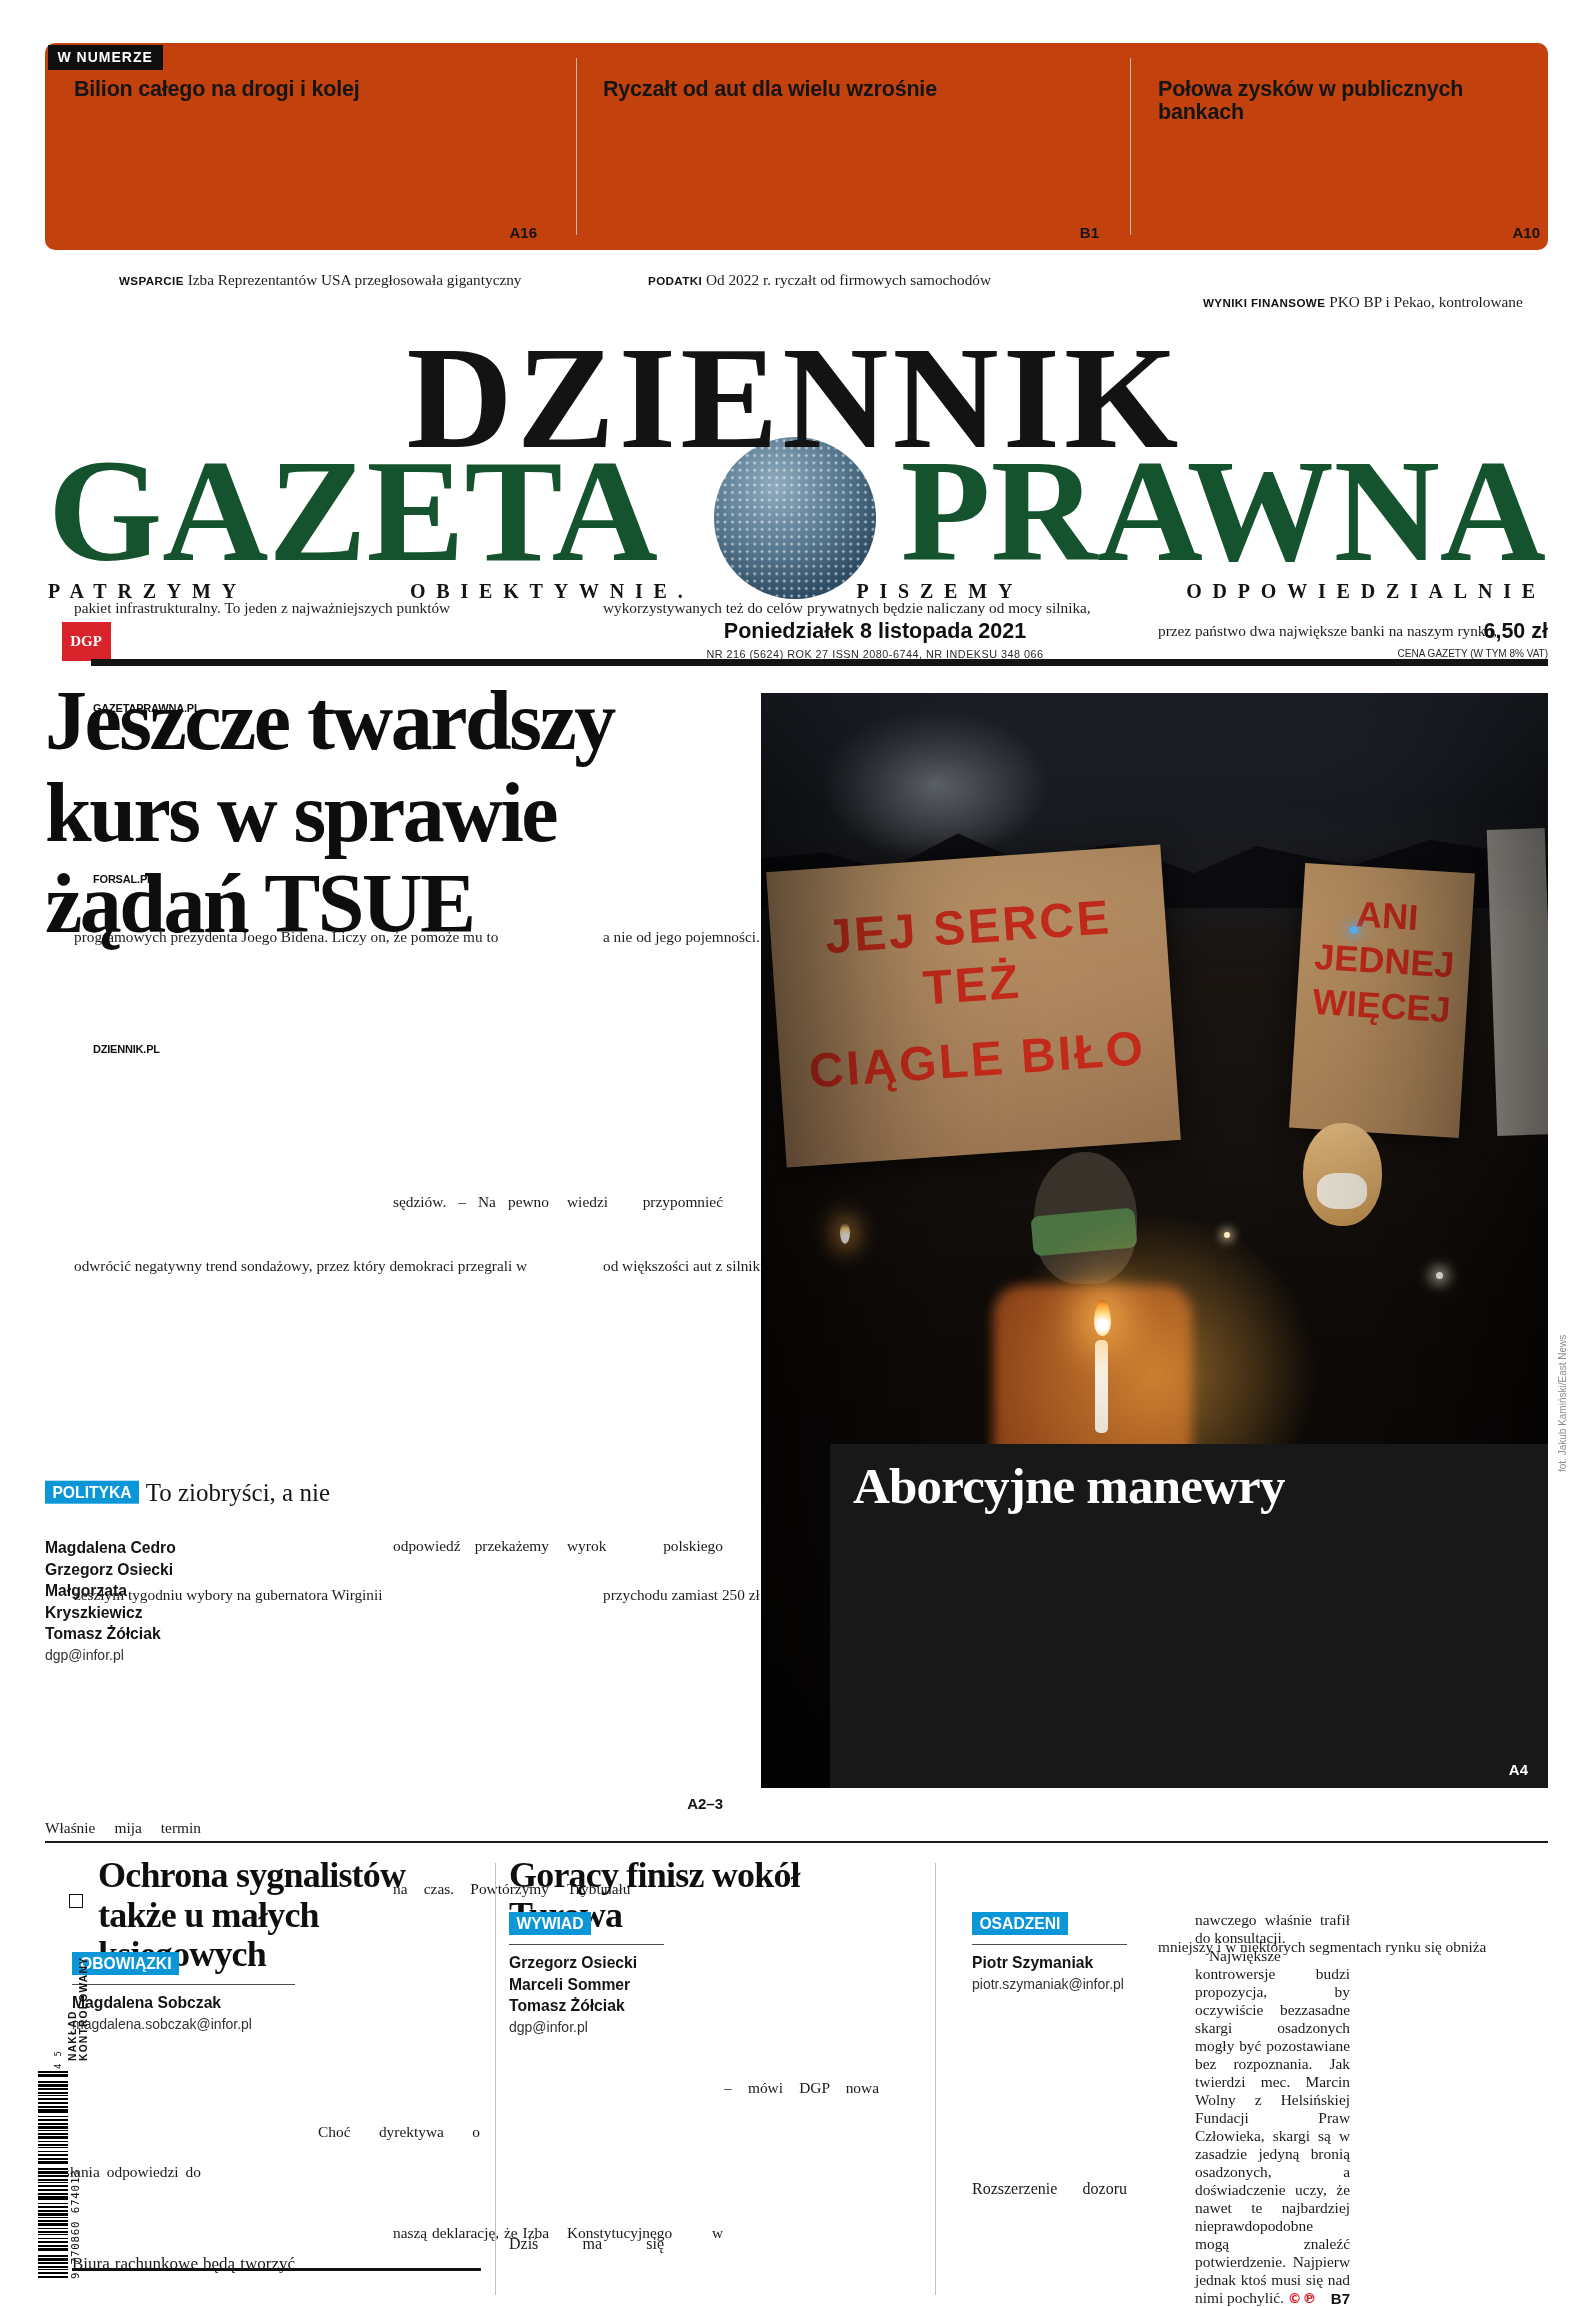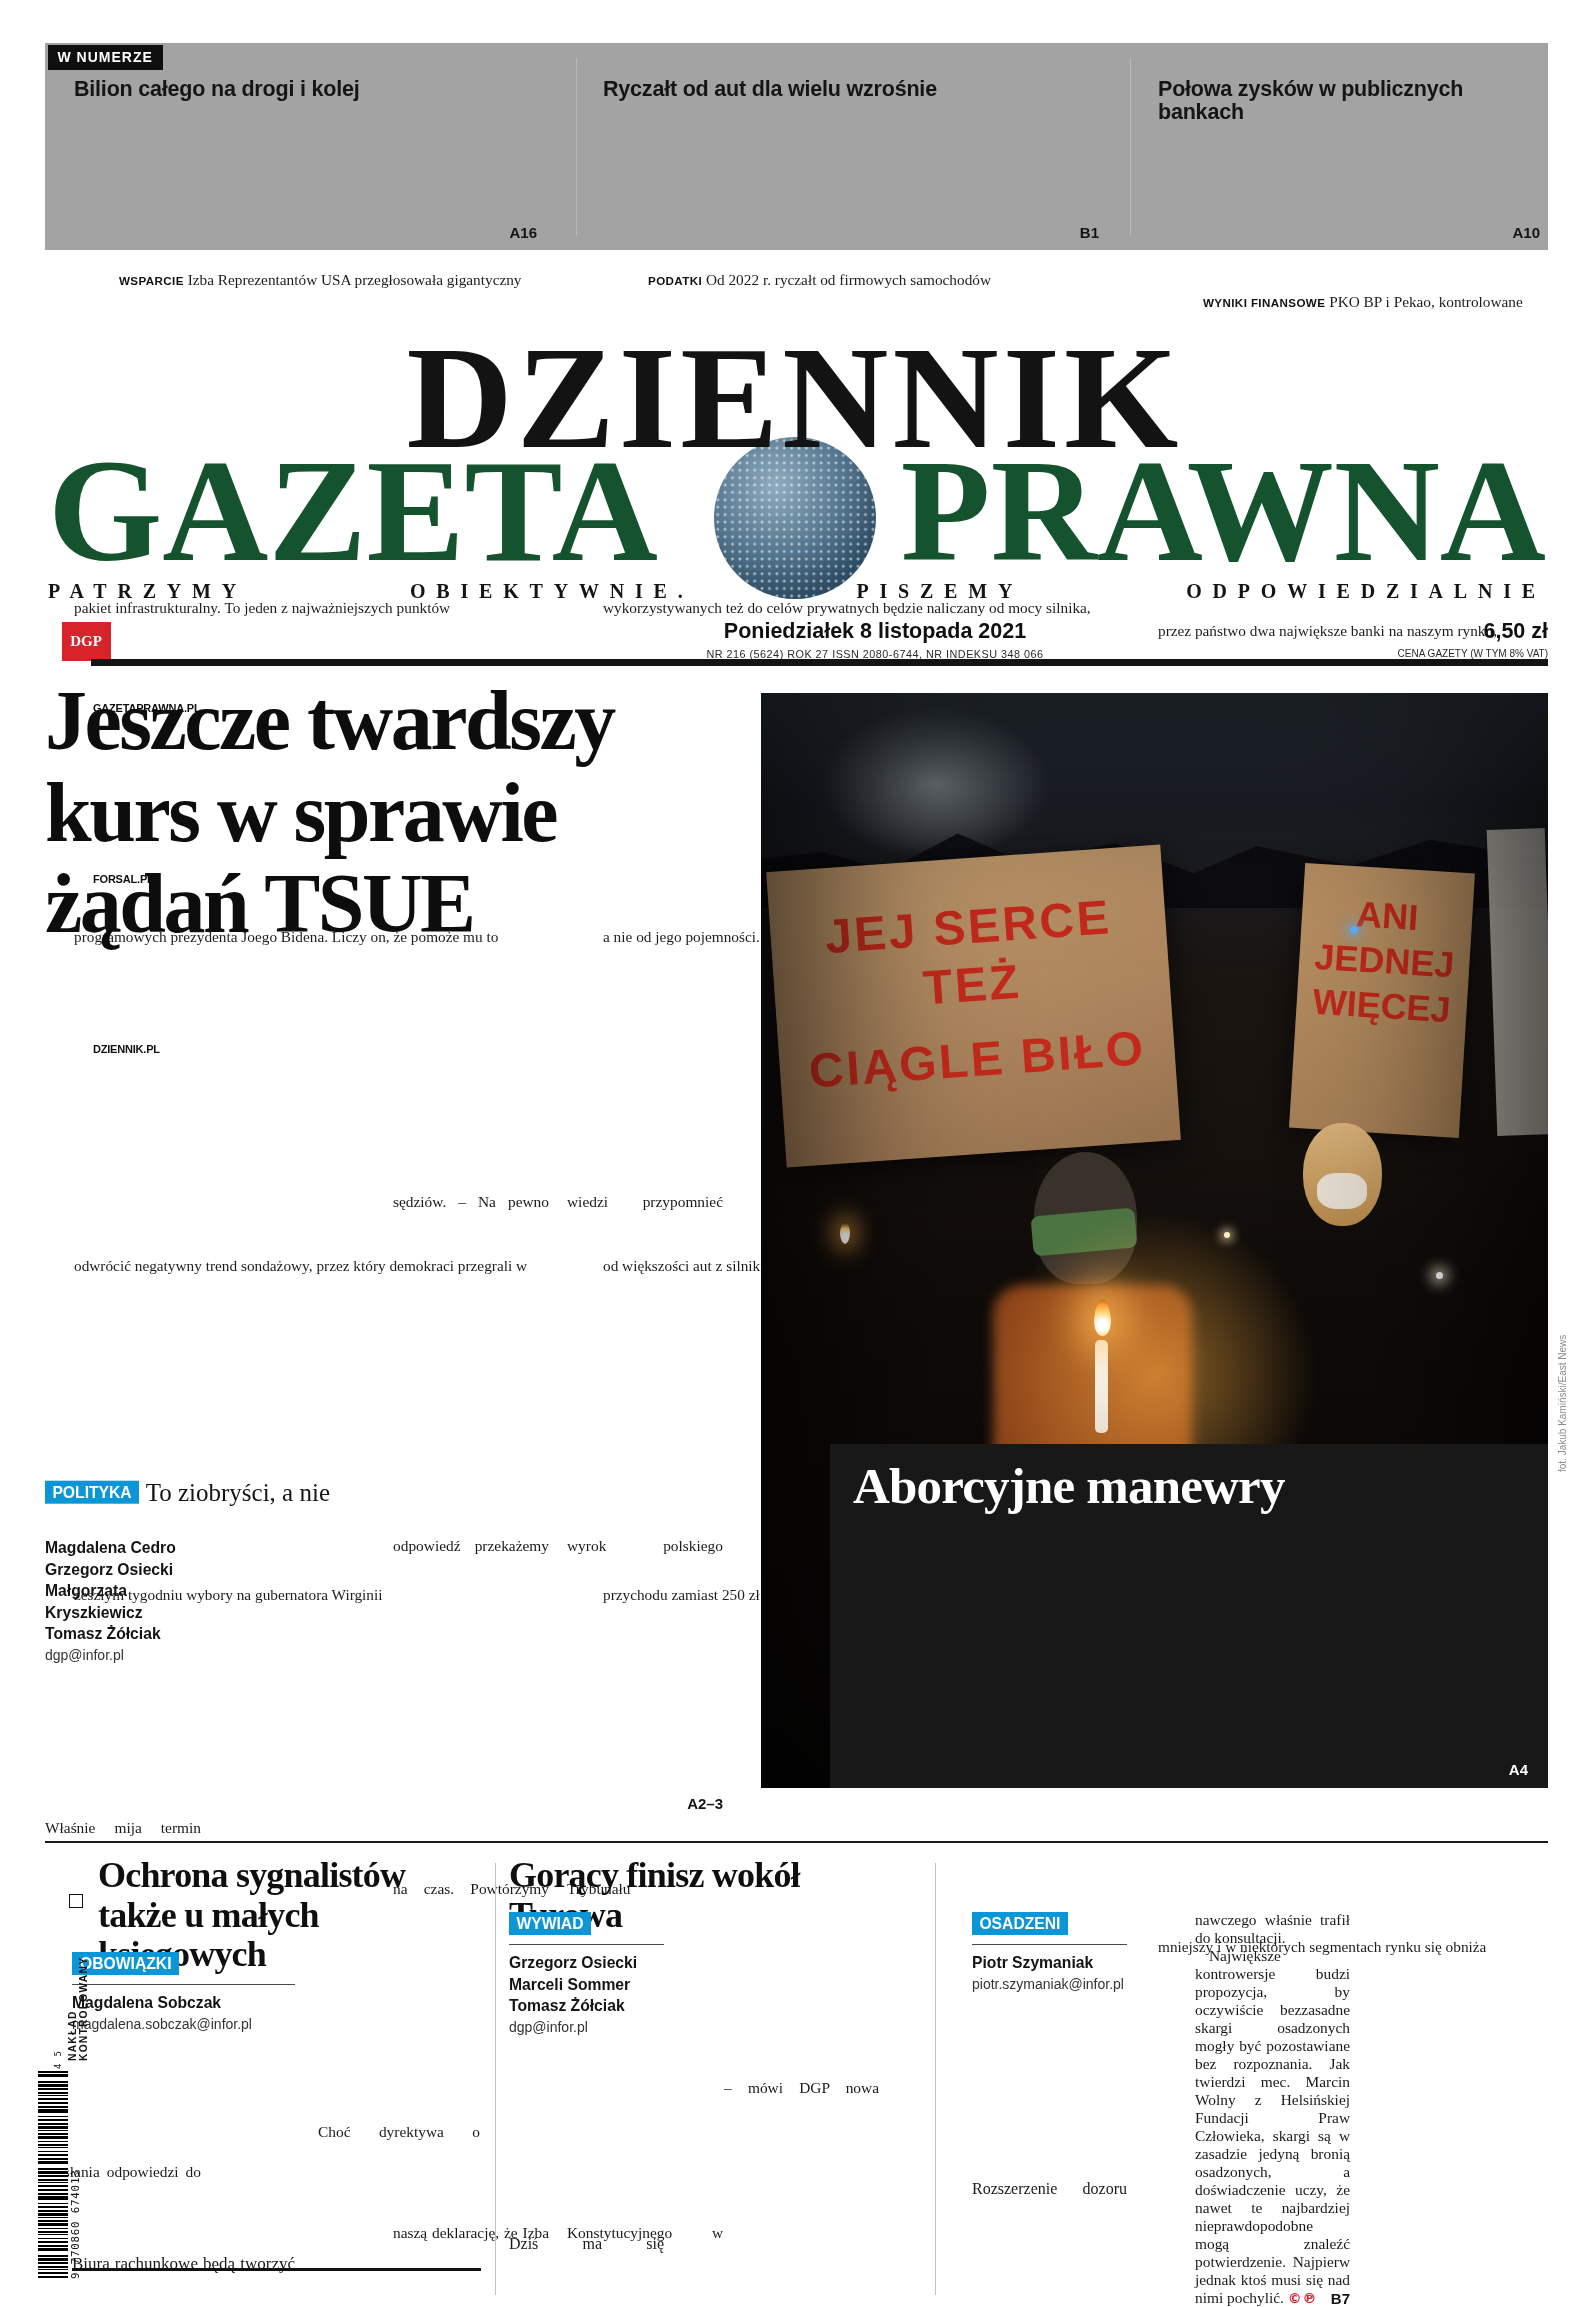--- a/index.html
+++ b/index.html
@@ -1,20 +1,20 @@
 <!DOCTYPE html>
 <html lang="pl" style="font-size:13.2px"><head>
 <meta charset="utf-8">
 <style>
   html,body{margin:0;padding:0;background:#fff;}
   .page{position:relative;width:1589px;height:2307px;background:#fff;overflow:hidden;
         font-family:"Liberation Serif",serif;color:#161616;}
   .abs{position:absolute;}
   
-  .band{background:#a3a3a3;}
+  .band{background:#c2410c;border-radius:10px;}
   .wn{background:#0f0f0f;color:#fff;font:bold 14px/1 "Liberation Sans",sans-serif;
       letter-spacing:1px;padding:5.8px 10px;display:inline-block;}
   .btitle{font:bold 21.5px/1.05 "Liberation Sans",sans-serif;letter-spacing:-0.2px;color:#151515;}
   .bbody{font:15.3px/21.5 "Liberation Serif",serif;color:#1d1d1d;}
   .bk{font:bold 11.6px "Liberation Sans",sans-serif;letter-spacing:0.4px;color:#111;margin-left:45px;}
   .bdiv{width:0.8px;background:#bdbbb6;}
   
   .m1{font:bold 147px/1 "Liberation Serif",serif;letter-spacing:4.1px;color:#131313;text-align:center;white-space:nowrap;}
   .mword{font:bold 147px/1 "Liberation Serif",serif;color:#14532d;white-space:nowrap;}
   .m2row{display:flex;justify-content:space-between;}

